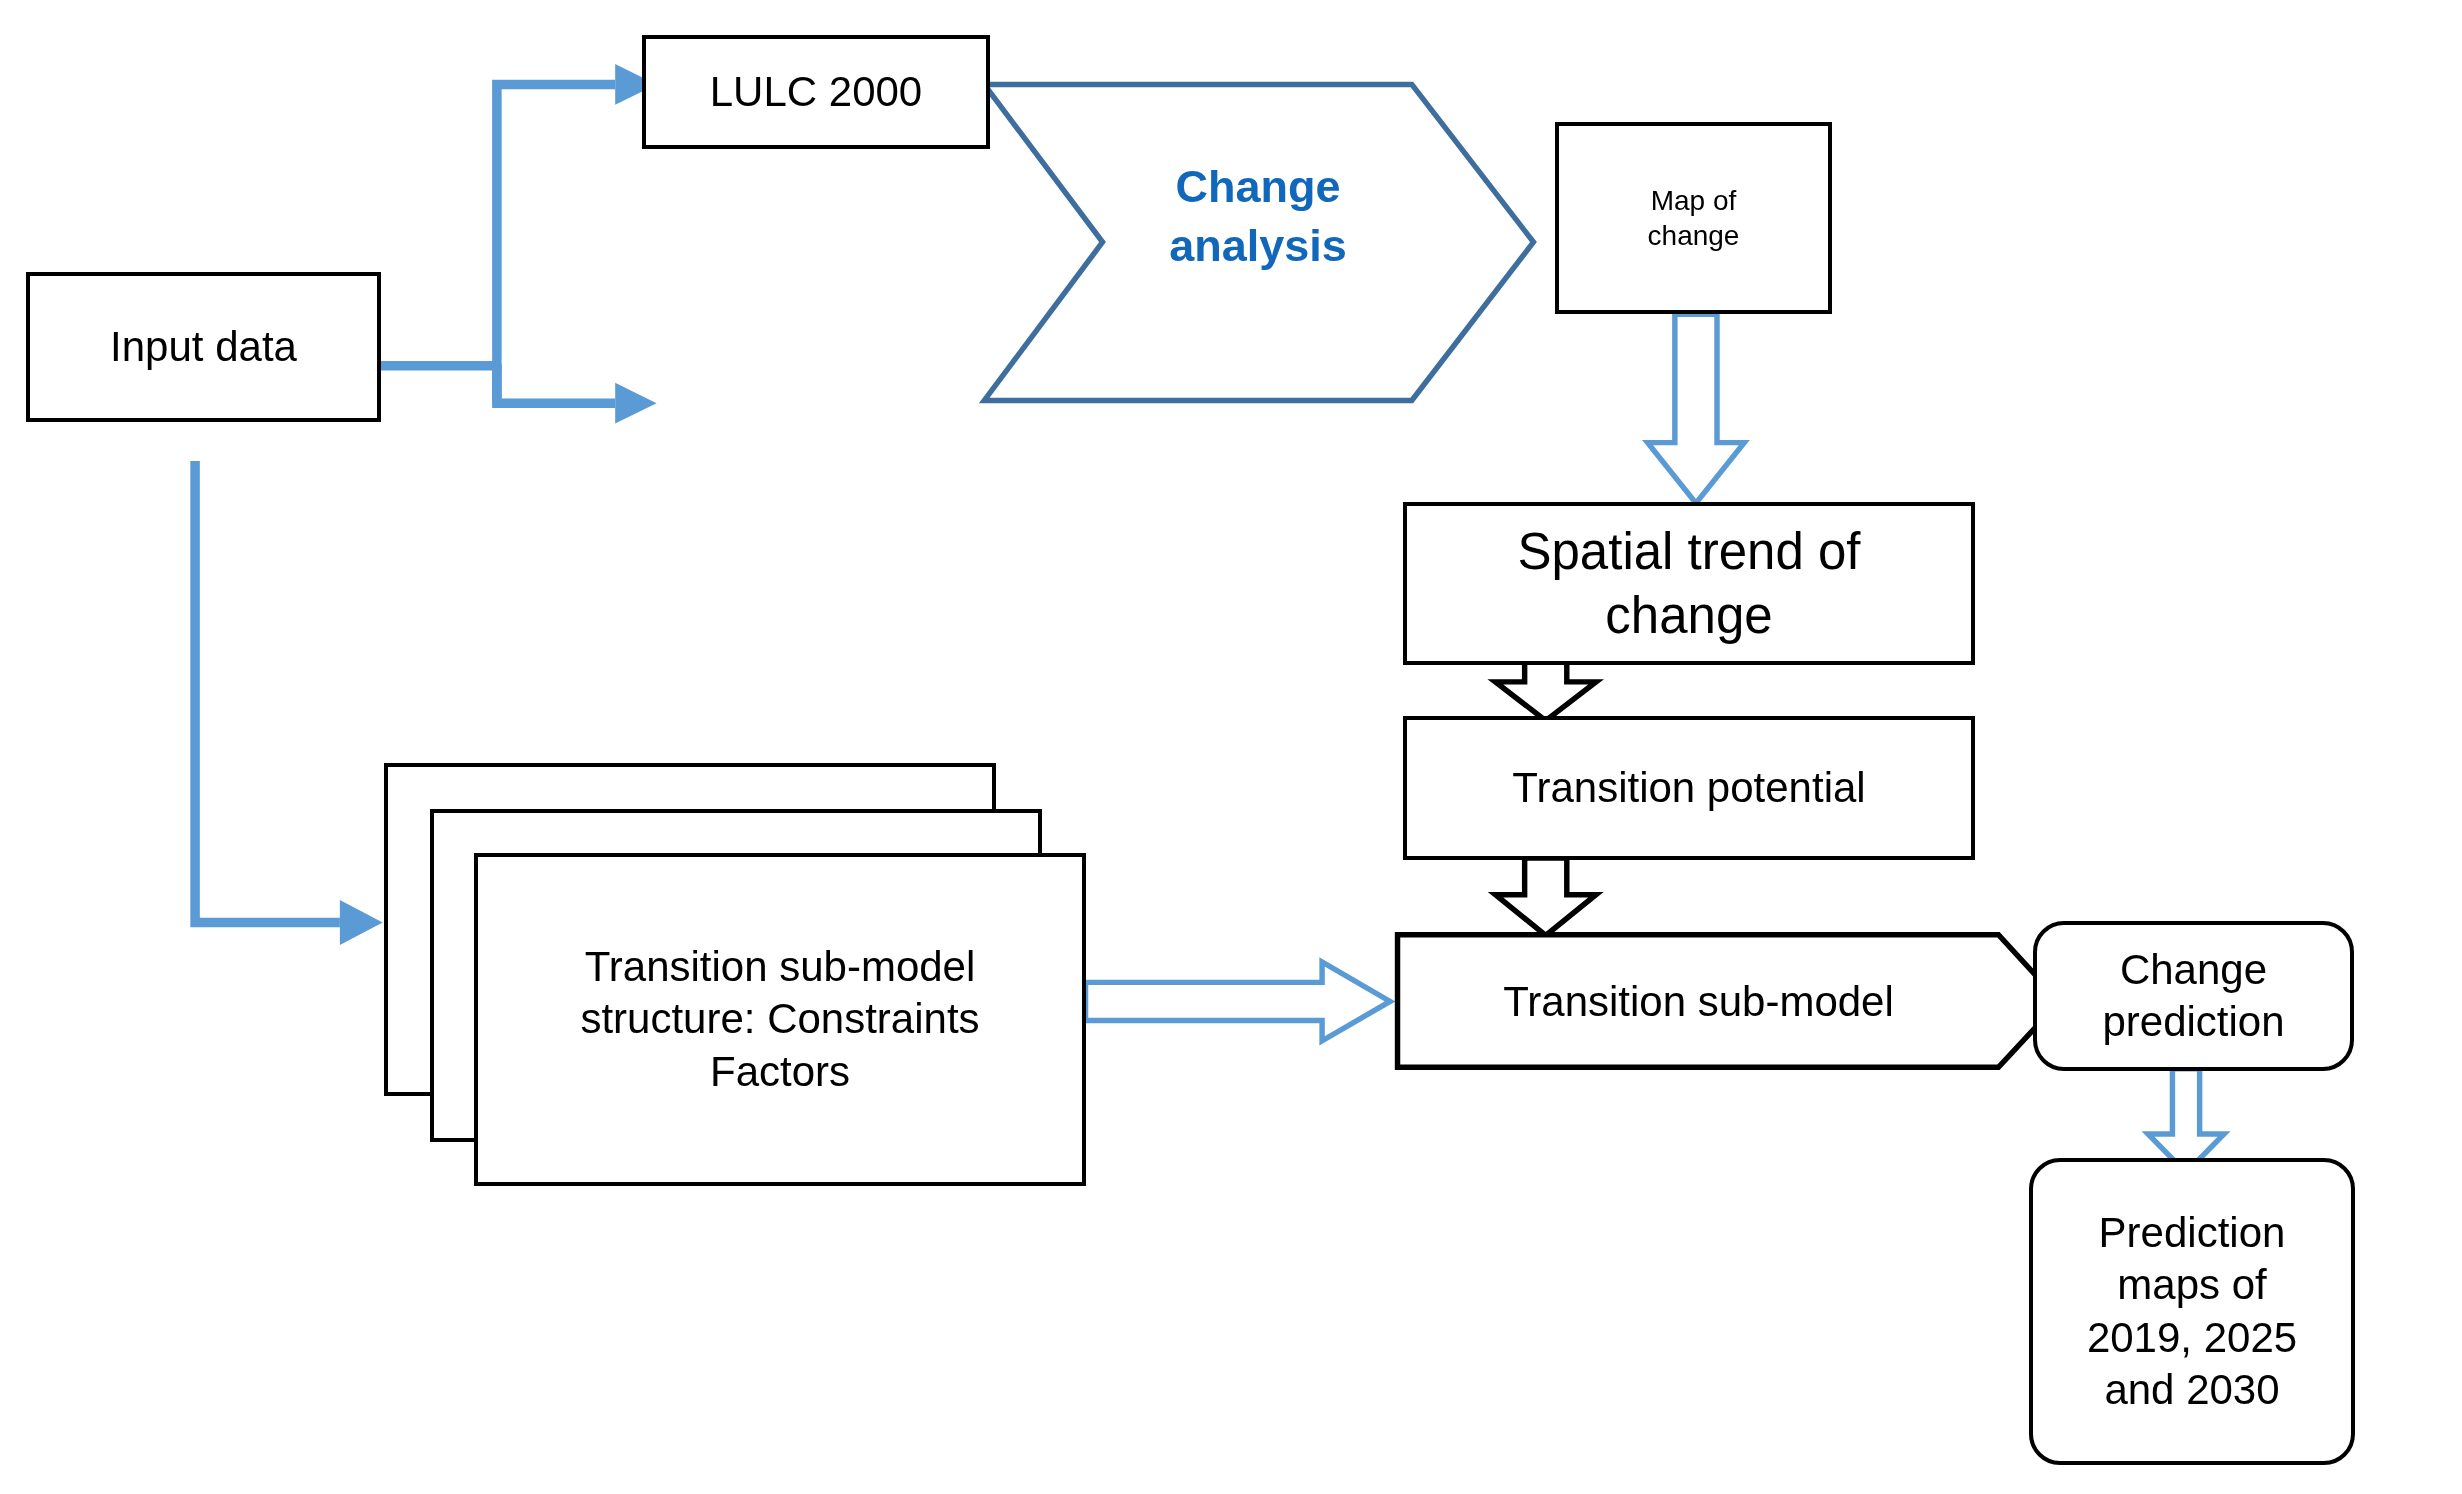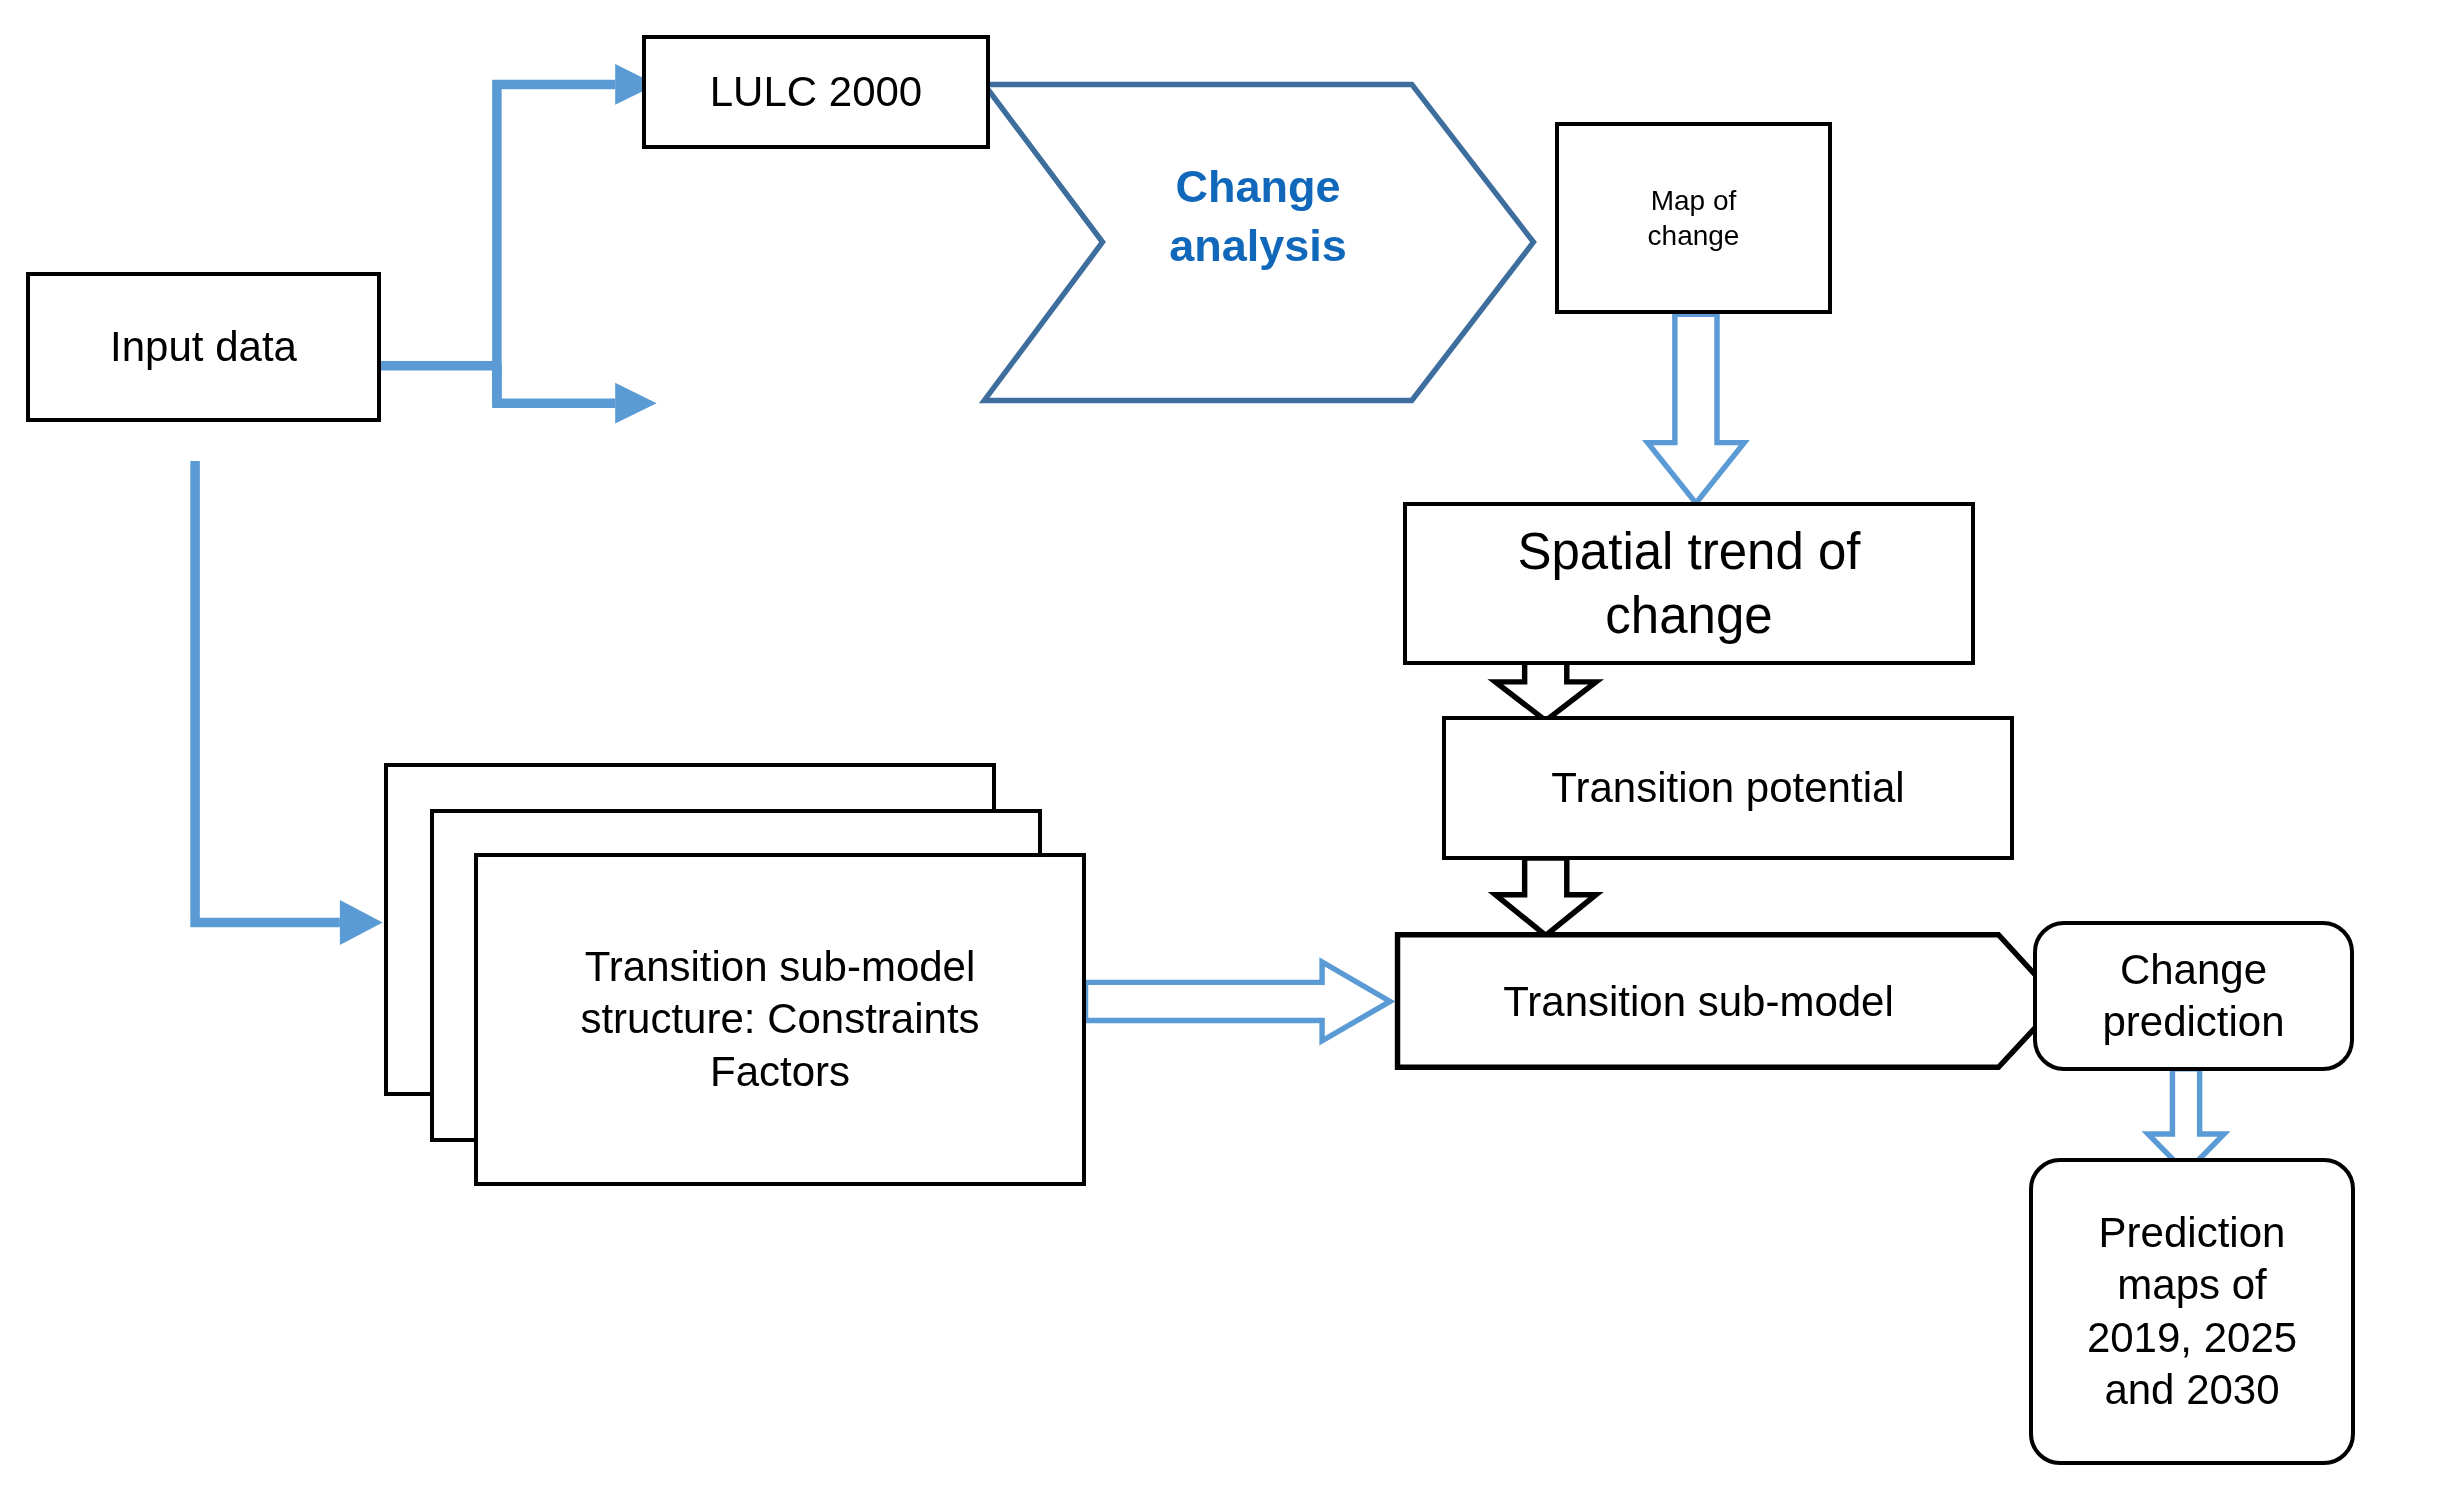--- a/index.html
+++ b/index.html
@@ -88,21 +88,21 @@
   <div class="node rect" style="left:1555px;top:122px;width:277px;height:192px;font-size:28px;">
     <span class="label">Map of
 change</span>
   </div>
 
   <div class="node rect" style="left:1403px;top:502px;width:572px;height:163px;font-size:51px;">
     <span class="label">Spatial trend of
 change</span>
   </div>
 
-  <div class="node rect" style="left:1403px;top:716px;width:572px;height:144px;font-size:42px;margin-left:39px;">
+  <div class="node rect" style="left:1403px;top:716px;width:572px;height:144px;font-size:42px;">
     <span class="label">Transition potential</span>
   </div>
 
   <div class="pent-text" style="left:1398px;top:935px;width:601px;height:133px;font-size:42px;">
     <span class="label">Transition sub-model</span>
   </div>
 
   <div class="stackbox" style="left:384px;top:763px;width:612px;height:333px;"></div>
   <div class="stackbox" style="left:430px;top:809px;width:612px;height:333px;"></div>
   <div class="node stackbox" style="left:474px;top:853px;width:612px;height:333px;display:flex;align-items:center;

